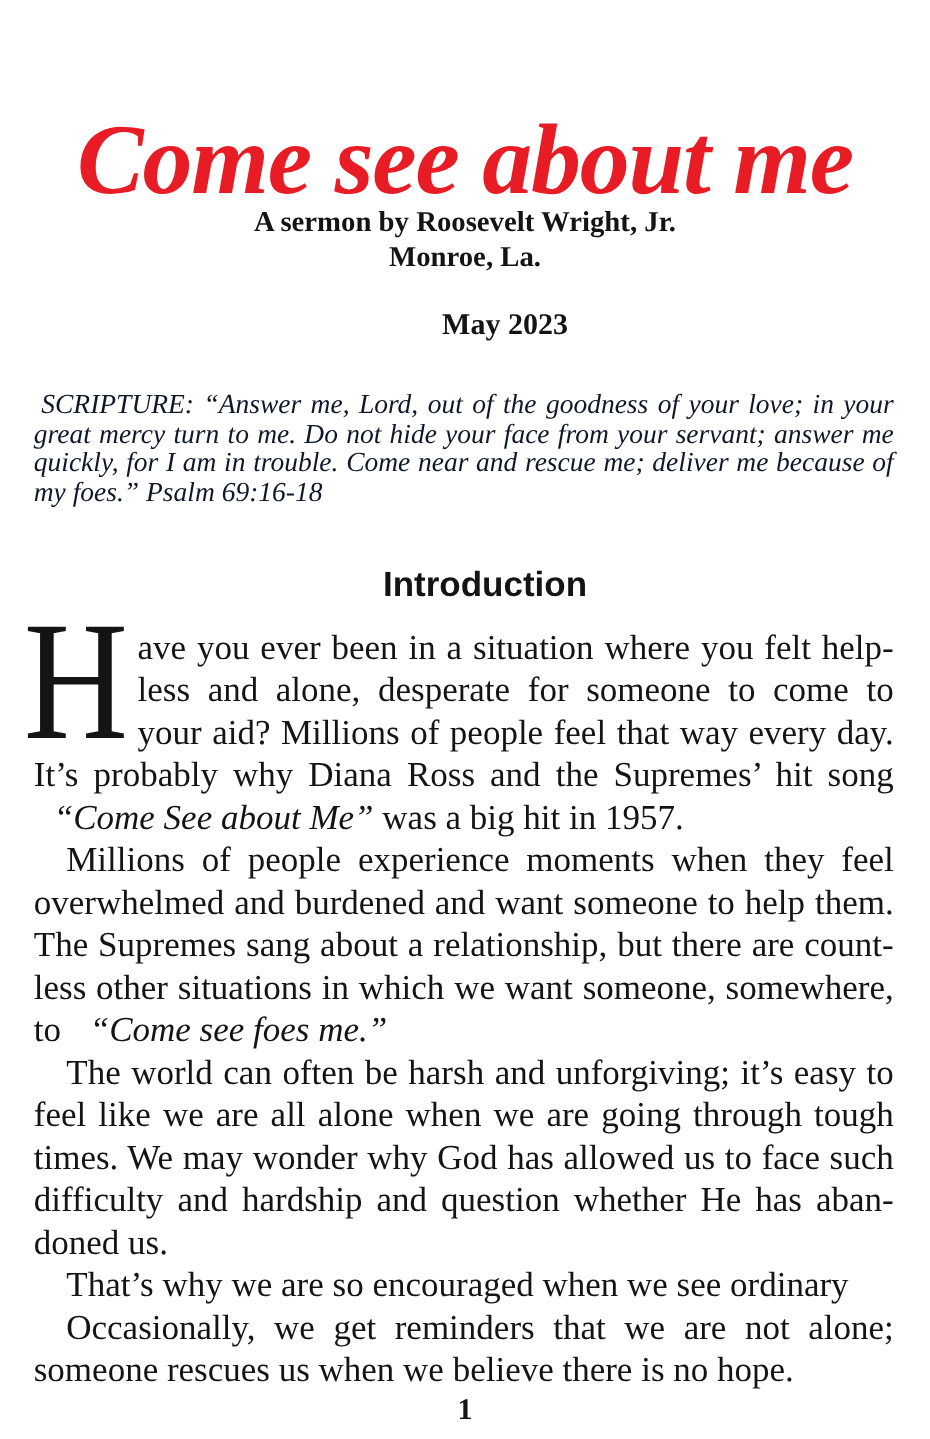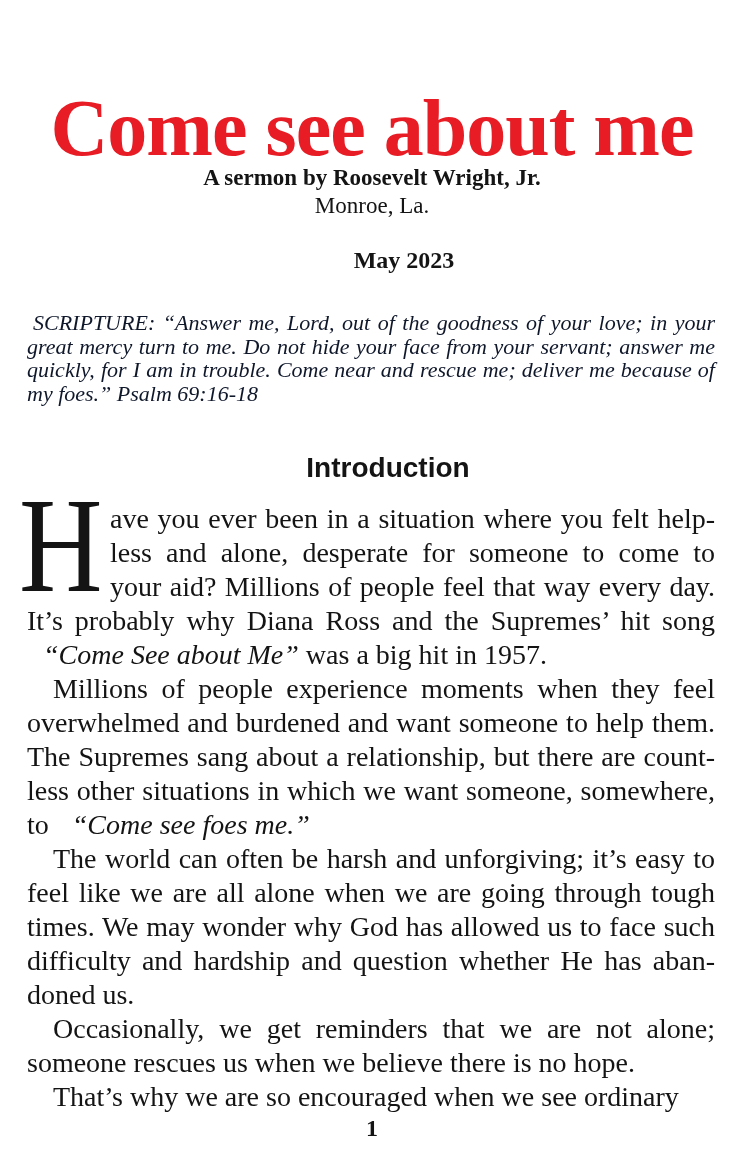--- a/index.html
+++ b/index.html
@@ -25,40 +25,41 @@
     position: absolute;
     left: 0;
     top: 94px;
     width: 744px;
     margin: 0;
     text-align: center;
     font-size: 80px;
     line-height: 68px;
     font-weight: bold;
     letter-spacing: -1px;
+    font-style: italic;
   }
   .byline {
     position: absolute;
     left: 0;
     top: 166px;
     width: 744px;
     text-align: center;
     font-size: 23px;
     line-height: 24px;
     font-weight: bold;
   }
   .location {
     position: absolute;
     left: 0;
     top: 194px;
     width: 744px;
     text-align: center;
     font-size: 23px;
     line-height: 24px;
-    font-weight: normal;
+    font-weight: bold;
   }
   .date {
     position: absolute;
     left: 0;
     top: 248px;
     width: 744px;
     text-align: center;
     font-size: 24px;
     line-height: 25px;
     font-weight: bold;
@@ -138,17 +139,17 @@
   <div class="location">Monroe, La.</div>
   <div class="date">May 2023</div>
   <p class="scripture" style="color: #0f172a;"><span>SCRIPTURE:</span><span> “Answer me, Lord, out of the goodness of your love; in your great mercy turn to me. Do not hide your face from your servant; answer me quickly, for I am in trouble. Come near and rescue me; deliver me because of my foes.” </span><span>Psalm 69:16-18</span></p>
   <h2 class="intro-heading">Introduction</h2>
   <div class="body-text" style="color: rgb(20, 20, 20);">
       <p class="para first"><span class="dropcap">
           <span class="glyph">H</span>
         </span><span>ave you ever been in a situation where you felt help­less and alone, desperate for someone to come to your aid? Millions of people feel that way every day. It’s probably why Diana Ross and the Supremes’ hit song </span><span class="ital">“Come See about Me”</span><span> was a big hit in 1957.</span></p>
       <p class="para"><span>Millions of people experience moments when they feel overwhelmed and burdened and want someone to help them. The Supremes sang about a relationship, but there are count­less other situations in which we want someone, somewhere, to </span><span class="ital">“Come see foes me.”</span></p>
       <p class="para"><span>The world can often be harsh and unforgiving; it’s easy to feel like we are all alone when we are going through tough times. We may wonder why God has allowed us to face such difficulty and hardship and question whether He has aban­doned us.</span></p>
+      <p class="para"><span>That’s why we are so encouraged when we see ordinary</span></p>
       <p class="para"><span>Occasionally, we get reminders that we are not alone; someone rescues us when we believe there is no hope.</span></p>
-      <p class="para"><span>That’s why we are so encouraged when we see ordinary</span></p>
     </div>
   <div class="page-number">1</div>
 </div>
 
 </body></html>

